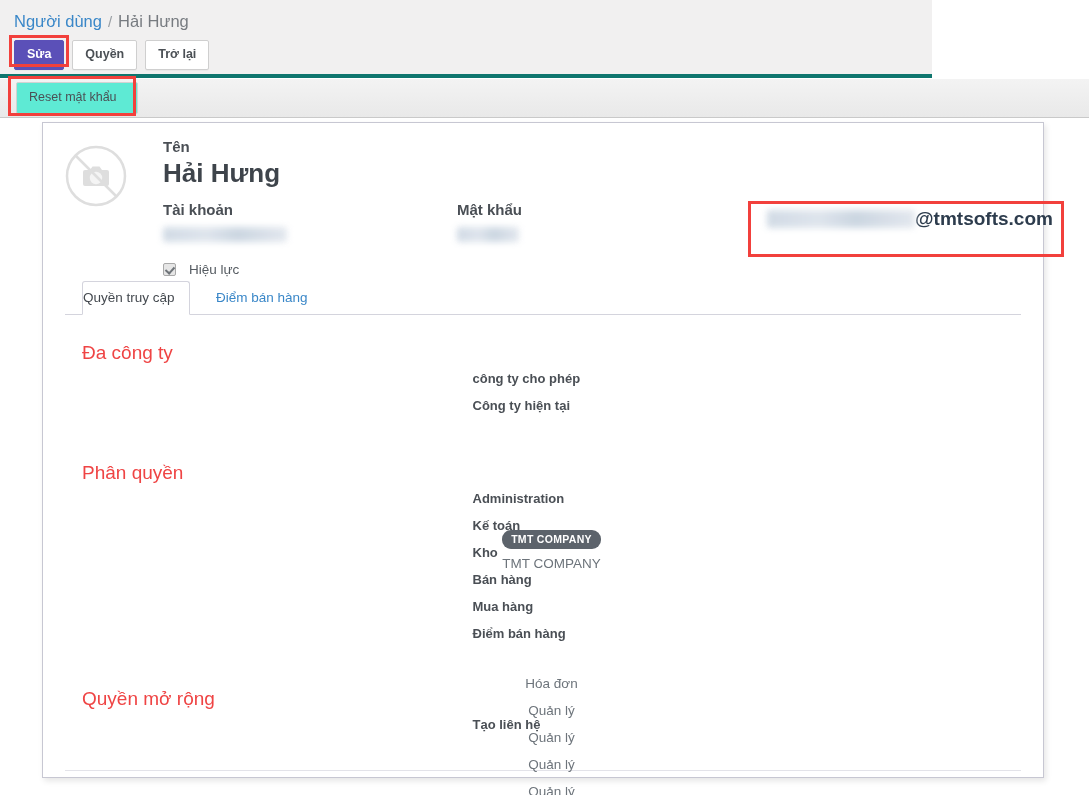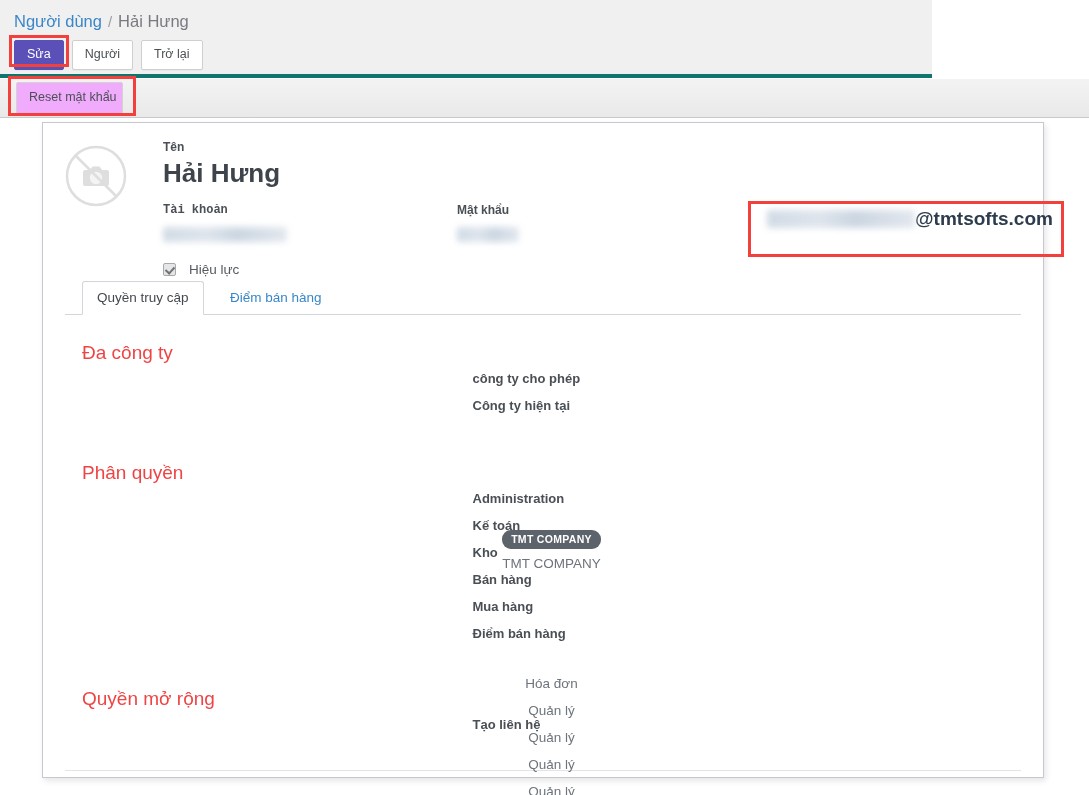--- a/index.html
+++ b/index.html
@@ -30,39 +30,40 @@
   .btn {
     font-size: 12.5px; line-height: 1;
     padding: 7px 12px 8px 12px;
     border: 1px solid #cfcfcf;
     background: #ffffff;
     color: #4b5055;
     border-radius: 2px;
     cursor: pointer;
     white-space: nowrap;
     box-shadow: 0 1px 0 rgba(0,0,0,0.03);
+    font-weight: bold;
   }
   .btn.primary {
     background: #5b50b8;
     border-color: #5b50b8;
     color: #ffffff;
   }
 
   
   .toolband {
     position: absolute; left: 0; top: 79px; width: 1089px; height: 39px;
     background: linear-gradient(to bottom, #f3f3f3 0%, #e9e9e9 100%);
     border-bottom: 1px solid #c9c9c9;
   }
   .btn-reset {
     position: absolute; left: 16px; top: 82px;
     font-size: 12.5px; line-height: 1;
-    padding: 8px 5px 9px 12px;
+    padding: 8px 20px 9px 12px;
     border: 1px solid #d2d2d2;
-    background: #f0abfc;
+    background: #5eead4;
     color: #4b5055;
     border-radius: 2px;
     cursor: pointer;
     white-space: nowrap;
   }
 
   
   .annot {
     position: absolute;
     border: 3px solid #f2403c;
@@ -84,29 +85,29 @@
 
   
   .userhead { position: relative; height: 160px; }
   .avatar {
     position: absolute; left: 22px; top: 22px;
     width: 62px; height: 62px;
   }
   .fields { position: absolute; left: 120px; top: 16px; right: 0; }
 
   .lbl {
-    font-size: 12px; font-weight: bold; color: #4a4f55;
+    font-size: 15px; font-weight: bold; color: #4a4f55;
     line-height: 16px;
   }
   .bigname {
     font-size: 26px; font-weight: bold; color: #3e444b;
     line-height: 34px; margin-top: 1px;
   }
   .row2 { position: relative; margin-top: 12px; height: 52px; }
-  .col-acct { position: absolute; left: 0; top: 0; font-family: Liberation Mono, monospace; }
+  .col-acct { position: absolute; left: 0; top: 0; }
   .col-pass { position: absolute; left: 294px; top: 0; }
   .col-email { position: absolute; left: 597px; top: 0; width: 300px; }
 
   .blur {
     display: inline-block;
     height: 15px;
     margin-top: 9px;
     border-radius: 2px;
     background: linear-gradient(90deg,#cfd9e4 0%,#dde4ec 35%,#c9d4e0 60%,#e2e7ee 100%);
     filter: blur(3.2px);
@@ -138,21 +139,21 @@
   .cbx-label { font-size: 13.5px; color: #555b61; }
 
   
   .tabs {
     position: relative; margin: 0 22px; height: 32px;
     border-bottom: 1px solid #d4d4dd;
   }
   .tab {
     position: absolute; bottom: -1px;
     font-size: 13.5px; line-height: 1;
-    padding: 9px 14px 10px 14px;
+    padding: 9px 14px 10px 0;
     cursor: pointer;
   }
   .tab.active {
     left: 17px;
     color: #44494f;
     background: #ffffff;
     border: 1px solid #d4d4dd;
     border-bottom: 1px solid #ffffff;
     border-radius: 3px 3px 0 0;
   }
@@ -198,21 +199,21 @@
 
 <div class="page">
 
   <div class="topstrip">
     <div class="breadcrumb">
       <span class="bc-link">Người dùng</span><span class="bc-sep">/</span><span class="bc-current">Hải Hưng</span>
     </div>
 
     <div class="btnrow">
       <button class="btn primary">Sửa</button>
-      <button class="btn">Người</button>
+      <button class="btn">Quyền</button>
       <button class="btn">Trở lại</button>
     </div>
   </div>
 
   <div class="toolband"></div>
   <button class="btn-reset">Reset mật khẩu</button>
 
   <div class="card">
 
     <div class="userhead">

